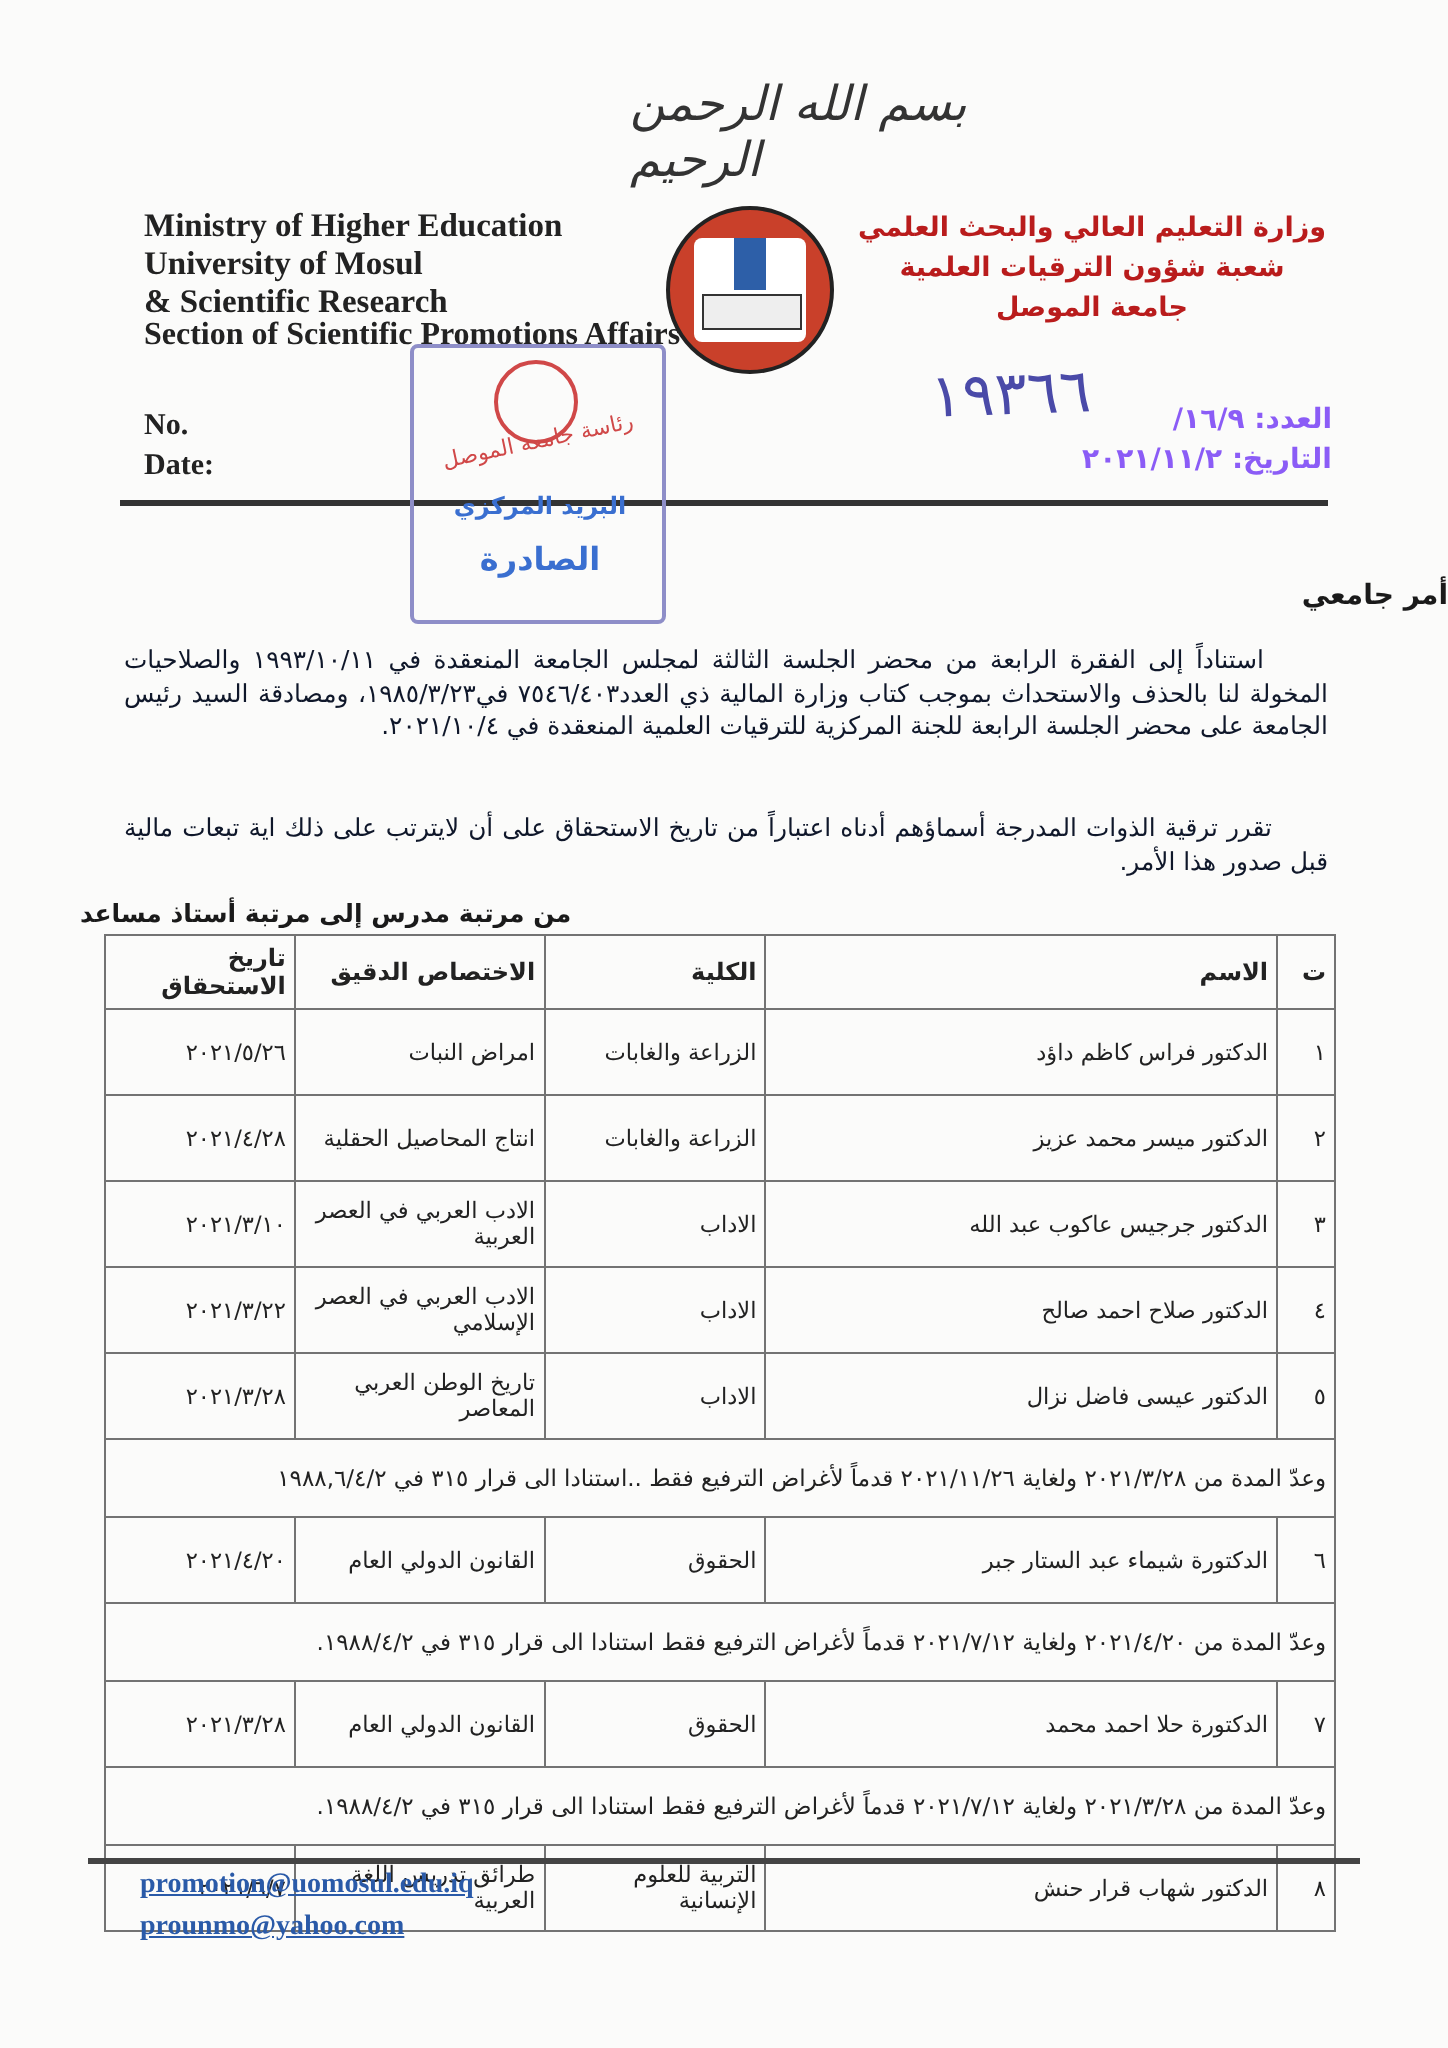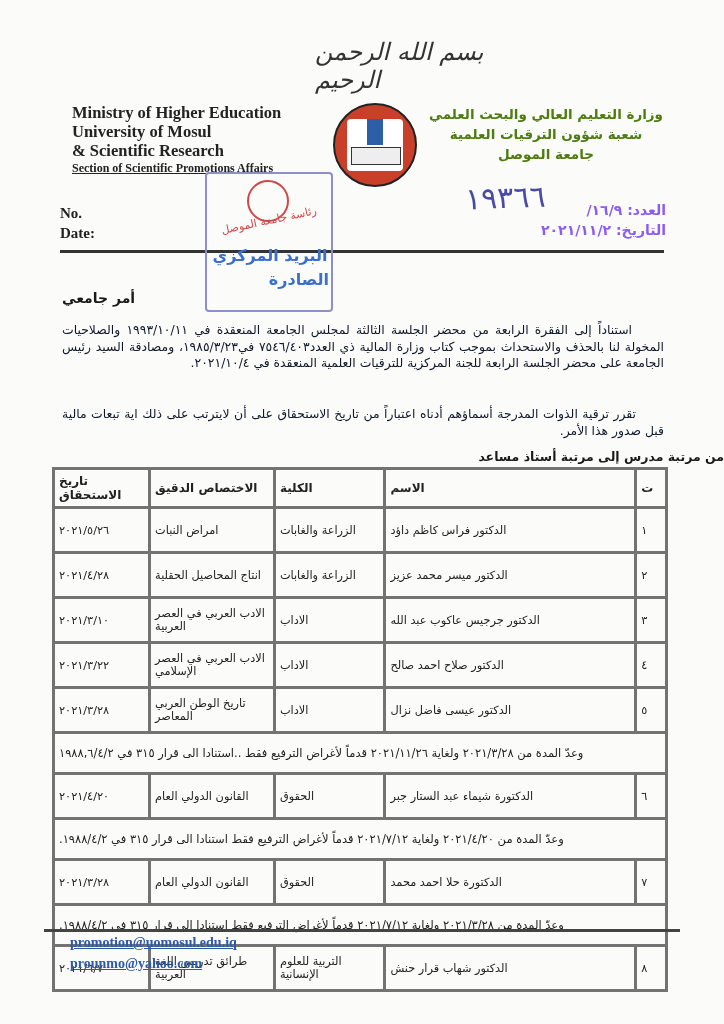--- a/index.html
+++ b/index.html
@@ -1,42 +1,42 @@
 <!DOCTYPE html>
 <html><head>
 <meta charset="utf-8">
 <style>
   html,body{margin:0;padding:0;}
   body{width:724px;height:1024px;background:#fbfbfa;position:relative;overflow:hidden;font-family:"DejaVu Sans",sans-serif;color:#1a1a1a;}
   .abs{position:absolute;}
   .basmala{left:270px;top:44px;width:210px;height:44px;display:flex;align-items:center;justify-content:center;font-family:"DejaVu Serif",serif;font-size:24px;font-style:italic;color:#333;letter-spacing:1px;margin-left:45px;}
   .en-head{left:72px;top:103px;font-family:"Liberation Serif",serif;font-weight:bold;color:#222;}
   .en-head .l1{font-size:16.5px;line-height:19px;}
-  .en-head .l4{font-size:12px;line-height:16px;text-decoration:underline;}
-  .ar-head{right:58px;top:104px;width:240px;text-align:center;direction:rtl;font-family:"DejaVu Sans",sans-serif;font-weight:bold;font-size:13.5px;line-height:20px;color:#4d7c0f;}
+  .en-head .l4{font-size:16px;line-height:16px;}
+  .ar-head{right:58px;top:104px;width:240px;text-align:center;direction:rtl;font-family:"DejaVu Sans",sans-serif;font-weight:bold;font-size:13.5px;line-height:20px;color:#b91c1c;}
   .logo{left:333px;top:103px;width:84px;height:84px;border-radius:50%;background:#c9402a;border:2px solid #222;box-sizing:border-box;display:flex;align-items:center;justify-content:center;}
   .logo .inner{width:56px;height:52px;background:#fff;border-radius:4px;position:relative;overflow:hidden;}
   .logo .tower{position:absolute;left:20px;top:0;width:16px;height:26px;background:#2d5fa8;}
   .logo .book{position:absolute;left:4px;top:28px;width:48px;height:16px;border:1px solid #333;background:#eee;}
-  .no-date{left:60px;top:203px;font-family:"Liberation Serif",serif;font-weight:bold;font-size:15px;line-height:20px;color:#222;}
+  .no-date{left:72px;top:203px;font-family:"Liberation Serif",serif;font-weight:bold;font-size:15px;line-height:20px;color:#222;}
   .ref{right:58px;top:200px;direction:rtl;font-weight:bold;font-size:14px;line-height:20px;color:#8b5cf6;}
   .hand{left:465px;top:180px;font-family:"DejaVu Sans",sans-serif;font-size:30px;color:#4a4aa8;letter-spacing:3px;direction:ltr;transform:rotate(-2deg);}
   .hr-top{left:60px;top:250px;width:604px;height:3px;background:#333;}
   .stamp{left:205px;top:172px;width:128px;height:140px;border:2px solid #8e8ec8;border-radius:4px;box-sizing:border-box;}
   .stamp .seal{position:absolute;left:40px;top:6px;width:42px;height:42px;border-radius:50%;border:2px solid #d04848;box-sizing:border-box;}
   .stamp .arc{position:absolute;left:6px;top:40px;width:112px;text-align:center;color:#d04848;font-size:11px;direction:rtl;transform:rotate(-12deg);}
-  .stamp .blue1{position:absolute;left:4px;top:72px;width:118px;text-align:center;color:#3a6fd0;font-size:16px;font-weight:bold;direction:rtl;}
-  .stamp .blue2{position:absolute;left:4px;top:96px;width:118px;text-align:right;color:#3a6fd0;font-size:16px;font-weight:bold;direction:rtl;}
-  .order-title{left:0;right:0;top:290px;text-align:left;font-weight:bold;font-size:14px;direction:rtl;padding-left:62px;}
+  .stamp .blue1{position:absolute;left:4px;top:72px;width:118px;text-align:center;color:#3a6fd0;font-size:12px;font-weight:bold;direction:rtl;}
+  .stamp .blue2{position:absolute;left:4px;top:96px;width:118px;text-align:center;color:#3a6fd0;font-size:16px;font-weight:bold;direction:rtl;}
+  .order-title{left:0;right:0;top:290px;text-align:right;font-weight:bold;font-size:14px;direction:rtl;padding-left:62px;}
   .para{left:62px;right:60px;direction:rtl;text-align:justify;font-size:12.4px;line-height:16.5px;color:#0f172a;}
   .p1{top:322px;text-indent:32px;}
   .p2{top:406px;text-indent:28px;}
-  .sub-title{left:0;right:0;top:449px;text-align:right;font-weight:bold;font-size:12.5px;direction:rtl;padding-left:40px;}
+  .sub-title{left:0;right:0;top:449px;text-align:left;font-weight:bold;font-size:12.5px;direction:rtl;padding-left:40px;}
   table{position:absolute;left:52px;top:467px;width:616px;border-collapse:collapse;direction:rtl;font-size:11.3px;color:#222;}
-  td,th{border:3px solid #737373;text-align:left;padding:0 4px;}
+  td,th{border:1px solid #737373;text-align:right;padding:0 4px;}
   th{height:36px;font-weight:bold;font-size:12px;}
   td.c-no{width:20px;}
   td.c-name{width:248px;}
   td.c-col{width:102px;}
   td.c-spec{width:116px;}
   td.c-date{width:86px;}
   tr.r td{height:42px;margin-top:42px;}
   tr.note td{height:38px;font-size:11.5px;}
   .hr-bottom{left:44px;top:929px;width:636px;height:3px;background:#444;}
   .links{left:70px;top:932px;font-family:"Liberation Serif",serif;font-weight:bold;font-size:14px;line-height:21px;}

